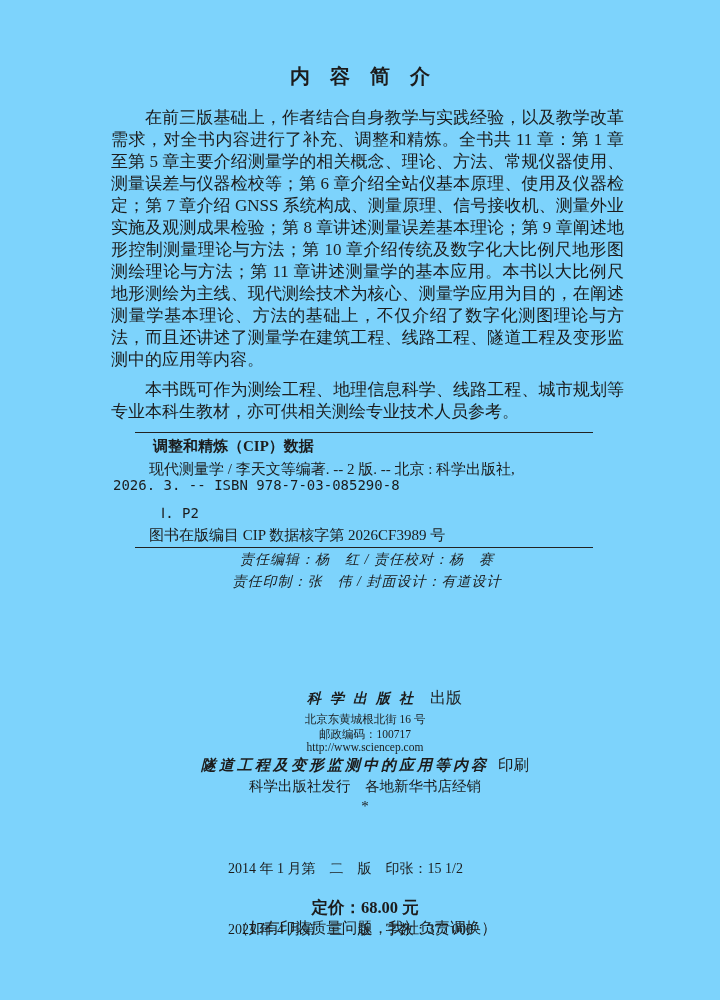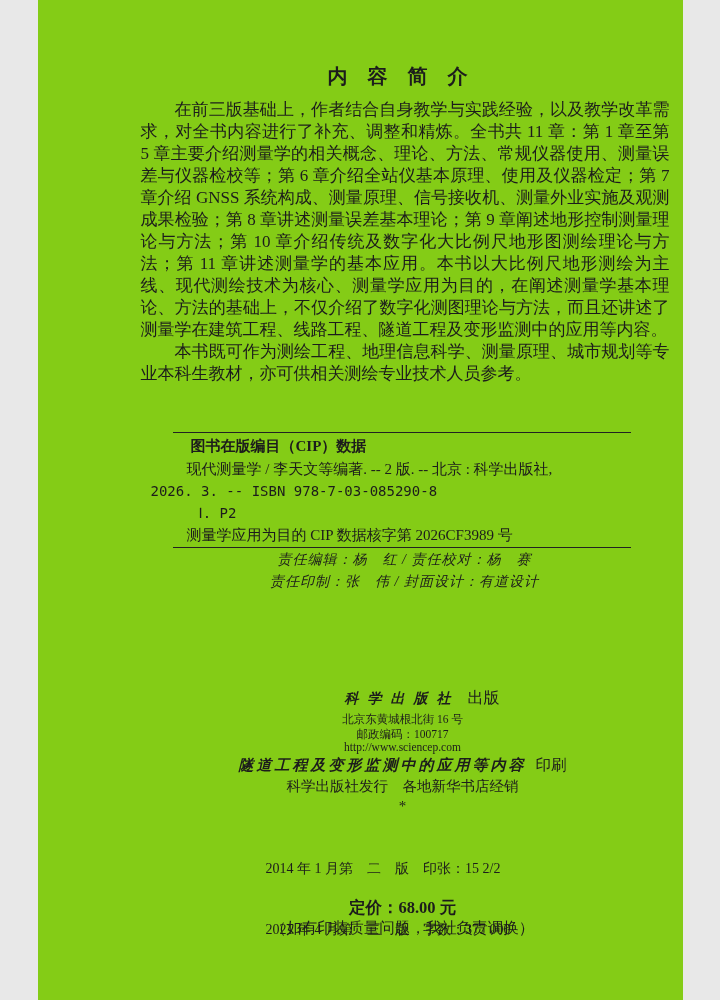--- a/index.html
+++ b/index.html
@@ -1,39 +1,39 @@
 <!DOCTYPE html>
 <html><head>
 <meta charset="utf-8">
 <style>
   html,body { margin:0; padding:0; background:#e8e8e8; }
   .page {
-    position:relative; width:645px; height:1000px; margin:0 auto;
-    background:#84cc16; overflow:hidden;
+    position:relative; width:720px; height:1000px; margin:0 auto;
+    background:#7dd3fc; overflow:hidden;
     font-family:"Liberation Serif","DejaVu Serif",serif;
     color:#1c1c1c;
   }
   .page-title {
     position:absolute; top:63px; left:0; width:720px;
     text-align:center; font-size:20px; font-weight:bold;
   }
   .intro {
     position:absolute; left:103px; top:99px; width:529px;
     font-size:17px; line-height:22px;
     text-align:justify; text-align-last:left;
   }
-  .intro p { margin:0; text-indent:2em; }
+  .intro p { margin:8px; text-indent:2em; }
   .cip { position:absolute; left:113px; top:430px; width:480px; font-size:15px; }
   .rule { position:absolute; left:22px; width:458px; border-top:1.4px solid #222; height:0; }
   .rule-top { top:2px; }
   .rule-bottom { top:117px; }
   .cip-line { position:absolute; white-space:nowrap; }
   .cip-heading { top:7px; left:40px; font-weight:bold; }
   .cip-l1 { top:30px; left:36px; }
-  .cip-l2 { top:53px; left:0px; font-family:"DejaVu Sans Mono",monospace; font-size:14px; }
+  .cip-l2 { top:47px; left:0px; font-family:"DejaVu Sans Mono",monospace; font-size:14px; }
   .cip-l3 { top:75px; left:48px; font-family:"DejaVu Sans Mono",monospace; font-size:14px; }
   .cip-l4 { top:96px; left:36px; }
   .staff {
     position:absolute; top:549px; left:0; width:734px;
     text-align:center; font-style:italic; font-size:14px; line-height:22px;
     letter-spacing:1px;
   }
   .cline { position:absolute; left:0; width:730px; text-align:center; white-space:nowrap; }
   .pub-line { top:688px; }
   .pub-script { font-size:14px; font-style:italic; font-weight:600; letter-spacing:9px;margin-left:39px; }
@@ -55,30 +55,30 @@
 </style>
 </head>
 <body>
 
 <div class="page">
 
   <div class="page-title">内　容　简　介</div>
 
   <div class="intro">
     <p>在前三版基础上，作者结合自身教学与实践经验，以及教学改革需求，对全书内容进行了补充、调整和精炼。全书共 11 章：第 1 章至第 5 章主要介绍测量学的相关概念、理论、方法、常规仪器使用、测量误差与仪器检校等；第 6 章介绍全站仪基本原理、使用及仪器检定；第 7 章介绍 GNSS 系统构成、测量原理、信号接收机、测量外业实施及观测成果检验；第 8 章讲述测量误差基本理论；第 9 章阐述地形控制测量理论与方法；第 10 章介绍传统及数字化大比例尺地形图测绘理论与方法；第 11 章讲述测量学的基本应用。本书以大比例尺地形测绘为主线、现代测绘技术为核心、测量学应用为目的，在阐述测量学基本理论、方法的基础上，不仅介绍了数字化测图理论与方法，而且还讲述了测量学在建筑工程、线路工程、隧道工程及变形监测中的应用等内容。</p>
-    <p>本书既可作为测绘工程、地理信息科学、测量原理、城市规划等专业本科生教材，亦可供相关测绘专业技术人员参考。</p>
+    <p>本书既可作为测绘工程、地理信息科学、线路工程、城市规划等专业本科生教材，亦可供相关测绘专业技术人员参考。</p>
   </div>
 
   <div class="cip">
     <div class="rule rule-top"></div>
-    <div class="cip-line cip-heading">图书在版编目（CIP）数据</div>
+    <div class="cip-line cip-heading">调整和精炼（CIP）数据</div>
     <div class="cip-line cip-l1">现代测量学 / 李天文等编著. -- 2 版. -- 北京 : 科学出版社,</div>
     <div class="cip-line cip-l2">2026. 3. -- ISBN 978-7-03-085290-8</div>
     <div class="cip-line cip-l3">Ⅰ. P2</div>
-    <div class="cip-line cip-l4">测量学应用为目的 CIP 数据核字第 2026CF3989 号</div>
+    <div class="cip-line cip-l4">图书在版编目 CIP 数据核字第 2026CF3989 号</div>
     <div class="rule rule-bottom"></div>
   </div>
 
   <div class="staff">
     <div>责任编辑：杨　红 / 责任校对：杨　赛</div>
     <div>责任印制：张　伟 / 封面设计：有道设计</div>
   </div>
 
   <div class="cline pub-line">
     <span class="pub-script">科学出版社</span>
@@ -88,21 +88,21 @@
   <div class="cline post-line">邮政编码：100717</div>
   <div class="cline web-line">http://www.sciencep.com</div>
   <div class="cline printer-line">
     <span class="printer-script">隧道工程及变形监测中的应用等内容</span>
     <span class="printer-suffix">印刷</span>
   </div>
   <div class="cline dist-line">科学出版社发行　各地新华书店经销</div>
   <div class="cline star-line">*</div>
 
   <div class="editions">
-    <div>2014 年 1 月第　二　版　印张：15 2/2</div>
+    <div>2014 年 1 月第　二　版　印张：15 1/2</div>
     <div>2021 年 4 月第　三　版　字数：377 000</div>
     
   </div>
 
   <div class="cline price-line">定价：68.00 元</div>
   <div class="cline note-line">（如有印装质量问题，我社负责调换）</div>
 
 </div>
 
 </body></html>

